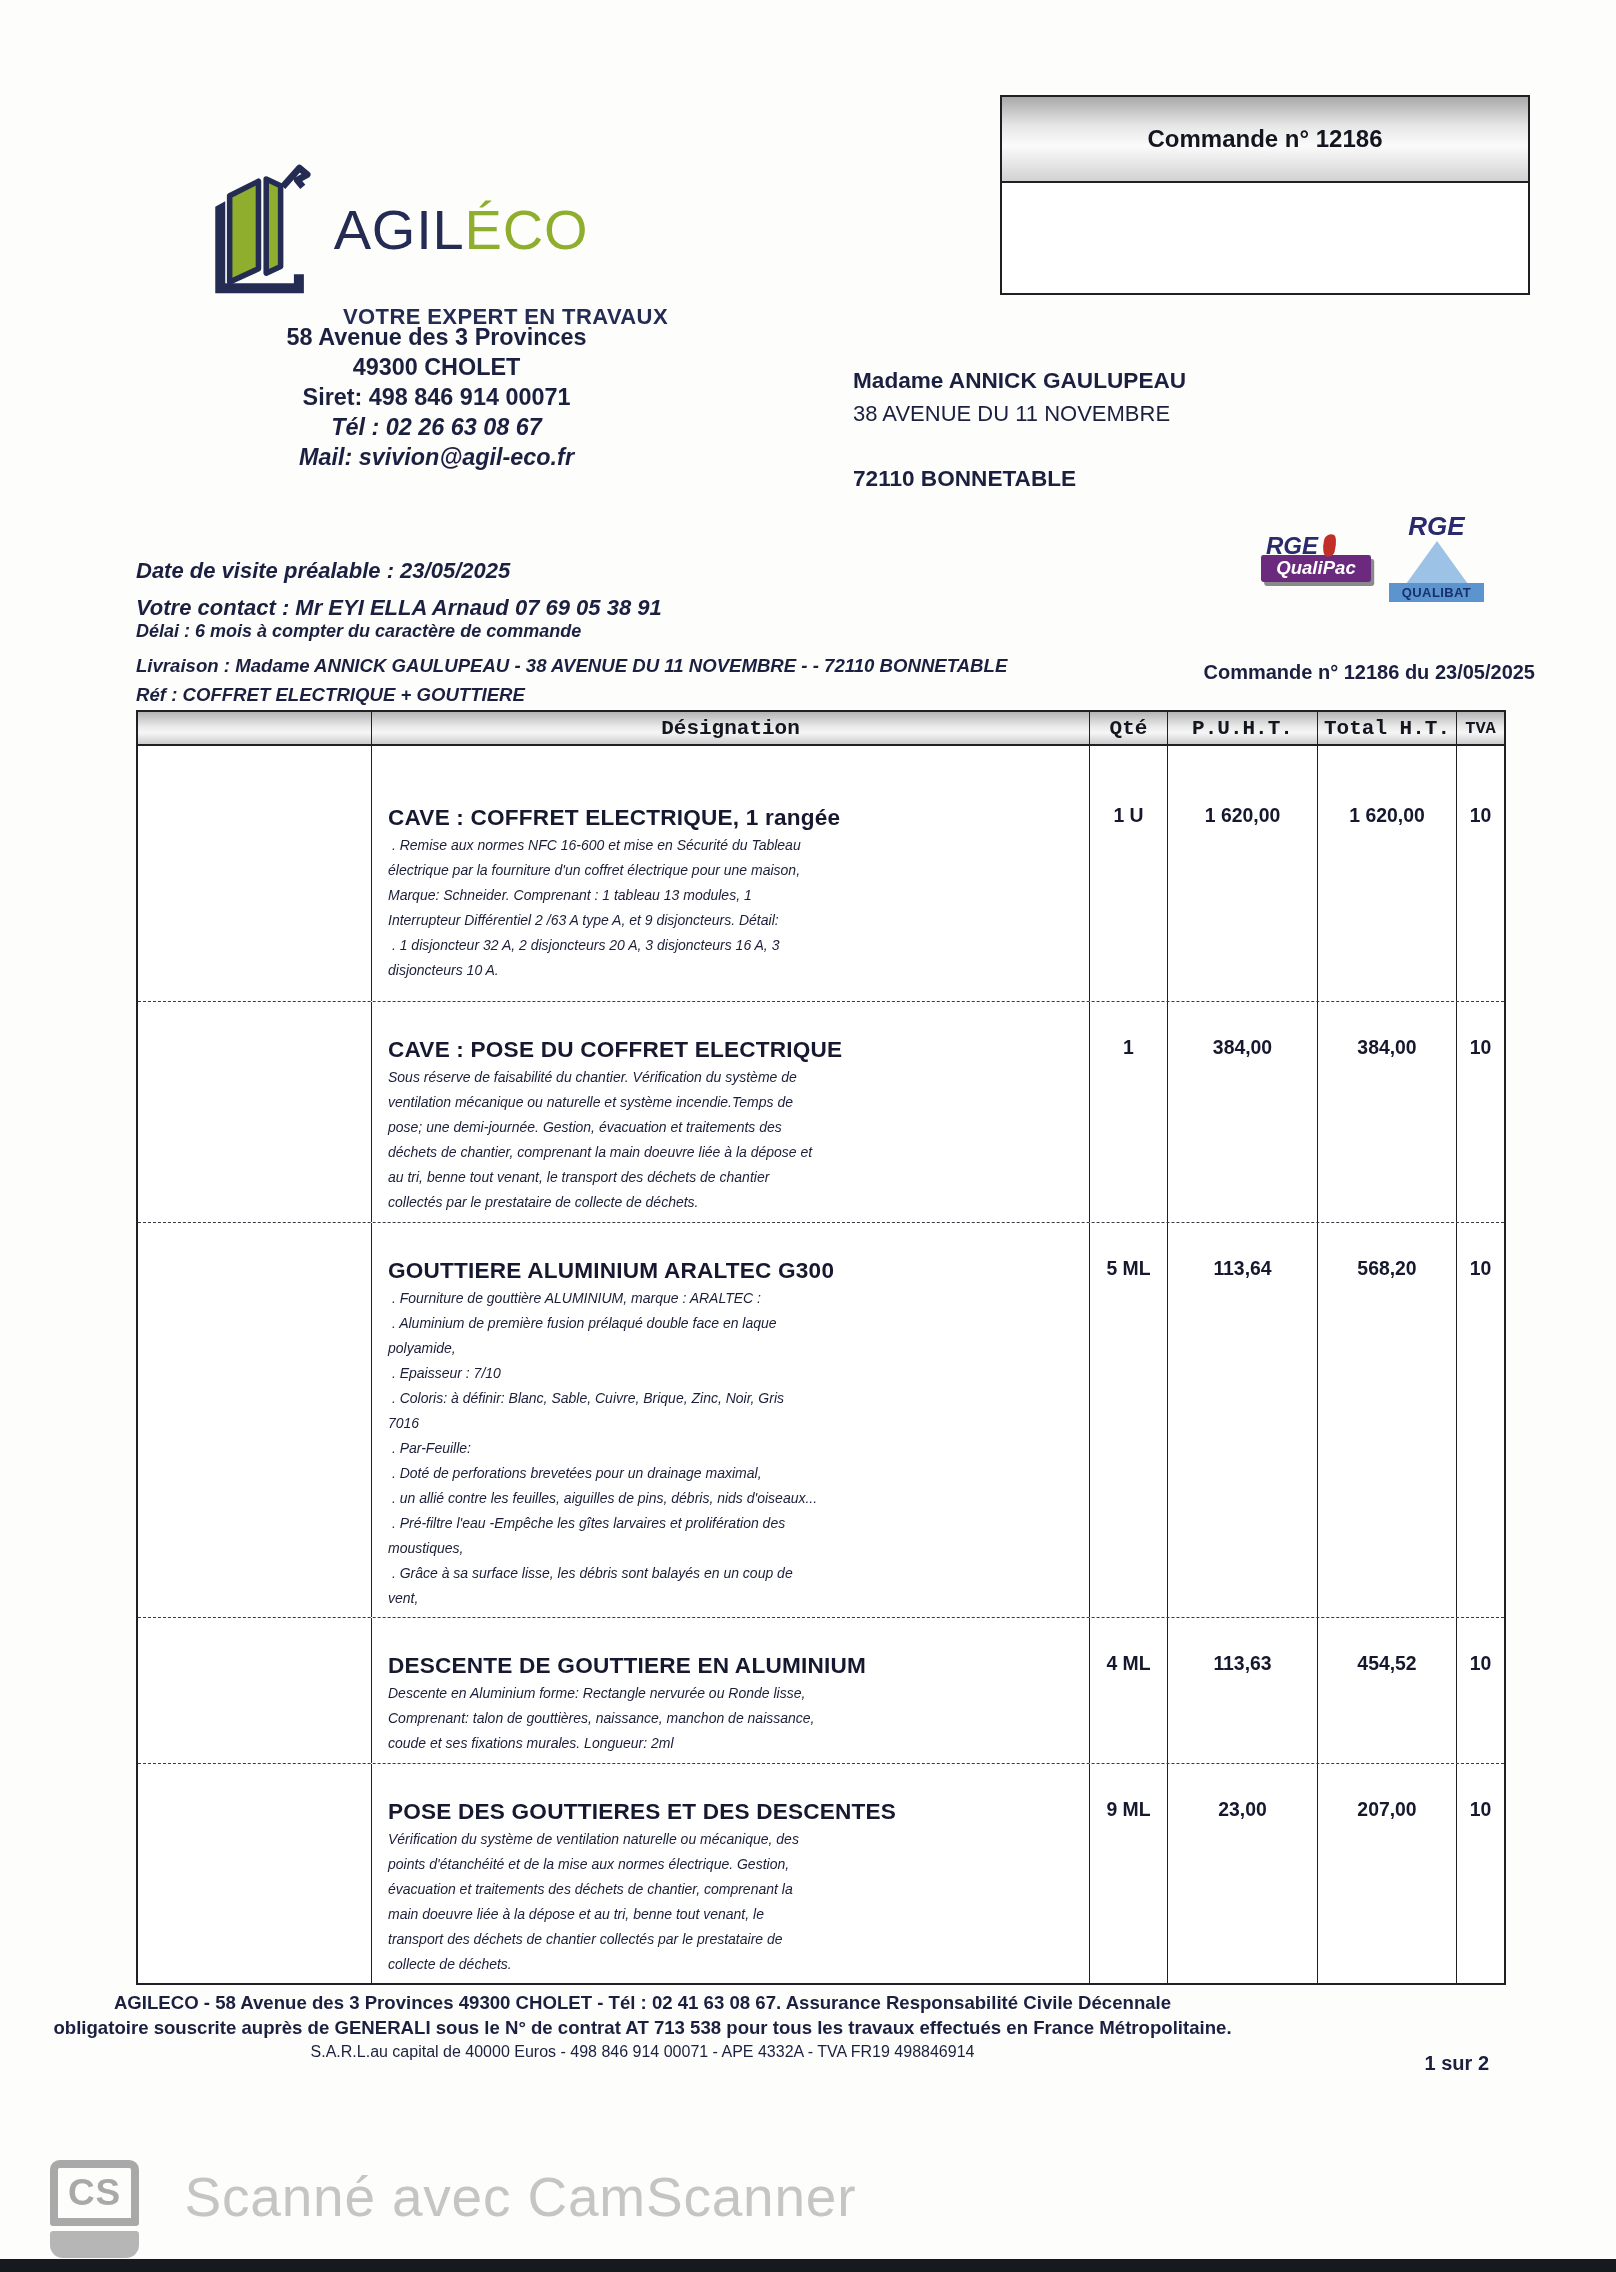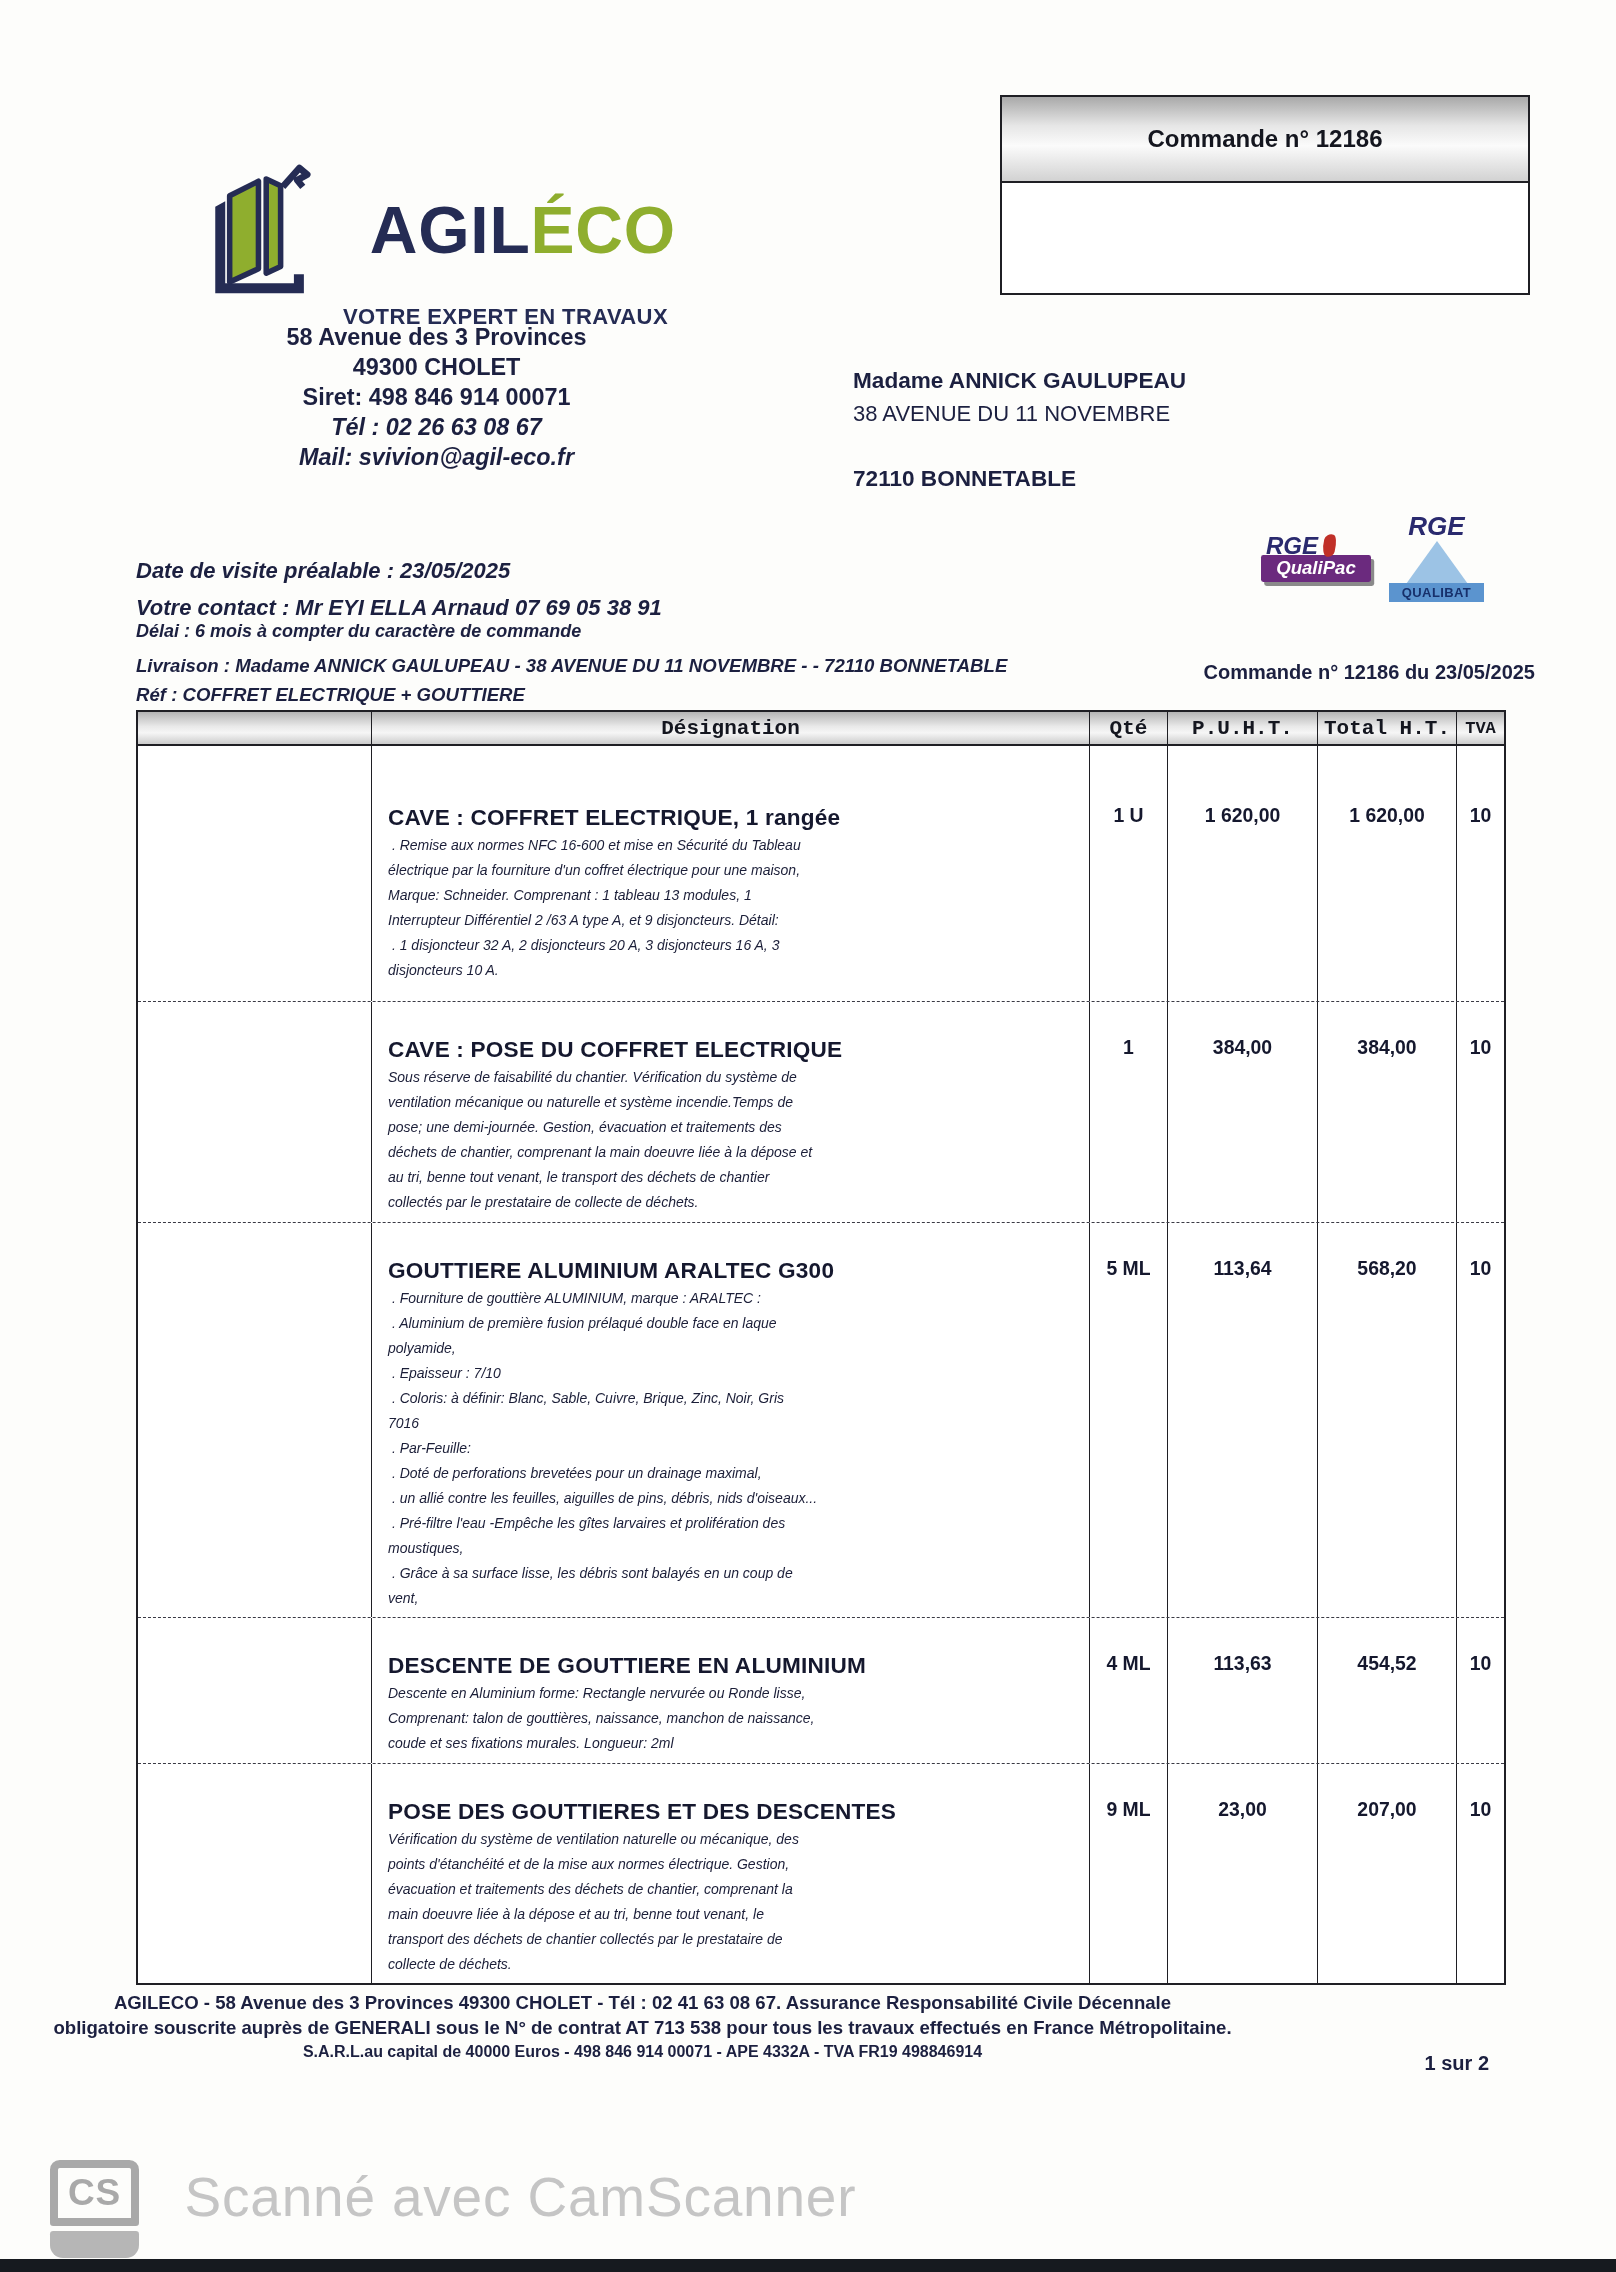--- a/index.html
+++ b/index.html
@@ -8,21 +8,21 @@
     position:relative; width:1617px; height:2273px;
     background:#fdfdfb; overflow:hidden;
     font-family:"Liberation Sans", sans-serif;
     color:#1c2040;
   }
 
   
   .logo-wrap { position:absolute; left:204px; top:158px; }
   .logo-row { display:flex; align-items:center; gap:9.7px; }
   .logo-icon { width:120px; height:144px; }
-  .brand { font-size:66px; font-weight:700; letter-spacing:0.8px; line-height:1;margin-left:36px; }
+  .brand { font-size:56px; font-weight:400; letter-spacing:0.8px; line-height:1; }
   .brand .b-navy { color:#252c54; }
   .brand .b-green { color:#8fae2e; }
   .tagline { margin-left:139px; margin-top:1.6px; font-size:22px; font-weight:700; color:#252c54; letter-spacing:0.4px; }
 
   .company { position:absolute; left:194px; top:322px; width:485px; text-align:center; }
   .company > div { font-size:23.4px; font-weight:700; line-height:30px; color:#1c2040; }
   .company .it { font-style:italic; }
 
   
   .order-box { position:absolute; left:1000px; top:95px; width:530px; height:200px; border:2.4px solid #1f1f24; background:#fff; }
@@ -78,21 +78,21 @@
   .trow.r3 { min-height:129px; }
   .trow.r4 { min-height:212px; }
   .c-desig { padding-left:16px !important; padding-right:13px; padding-bottom:6.5px; }
   .row-title { font-size:22.6px; font-weight:700; color:#15182e; letter-spacing:0.2px; line-height:27.5px; margin-bottom:1.6px; }
   .row-desc { font-size:14px; font-weight:500; font-style:italic; color:#1b1e38; line-height:25px; white-space:pre-line; }
   .c-num { text-align:center; font-size:19.4px; font-weight:700; color:#15182e; }
 
   
   .footer { position:absolute; left:0; top:1990px; width:1285px; text-align:center; color:#1c2040; }
   .footer .f1, .footer .f2 { font-size:18.6px; font-weight:700; line-height:25px; }
-  .footer .f3 { font-size:16px; font-weight:700; margin-top:3.2px; }
+  .footer .f3 { font-size:16px; font-weight:400; margin-top:3.2px; }
   .page-num { position:absolute; top:2052px; right:128px; font-size:20px; font-weight:600; color:#1c2040; }
 
   
   .watermark { position:absolute; left:50px; top:2160px; display:flex; align-items:flex-start; gap:27.5px; }
   .cs-icon { width:107px; }
   .cs-box { width:89px; height:66px; border:8px solid #a9a9a9; border-radius:9.7px 9.7px 3.2px 3.2px; display:flex; align-items:center; justify-content:center;
             font-size:37px; font-weight:700; color:#a9a9a9; letter-spacing:0.8px; }
   .cs-base { width:89px; height:27.5px; background:#b6b6b6; border-radius:3.2px 3.2px 13px 13px; margin-top:4.9px; }
   .wm-text { font-size:55px; color:#c5c5c5; letter-spacing:0.8px; margin-top:4.9px; }
 

